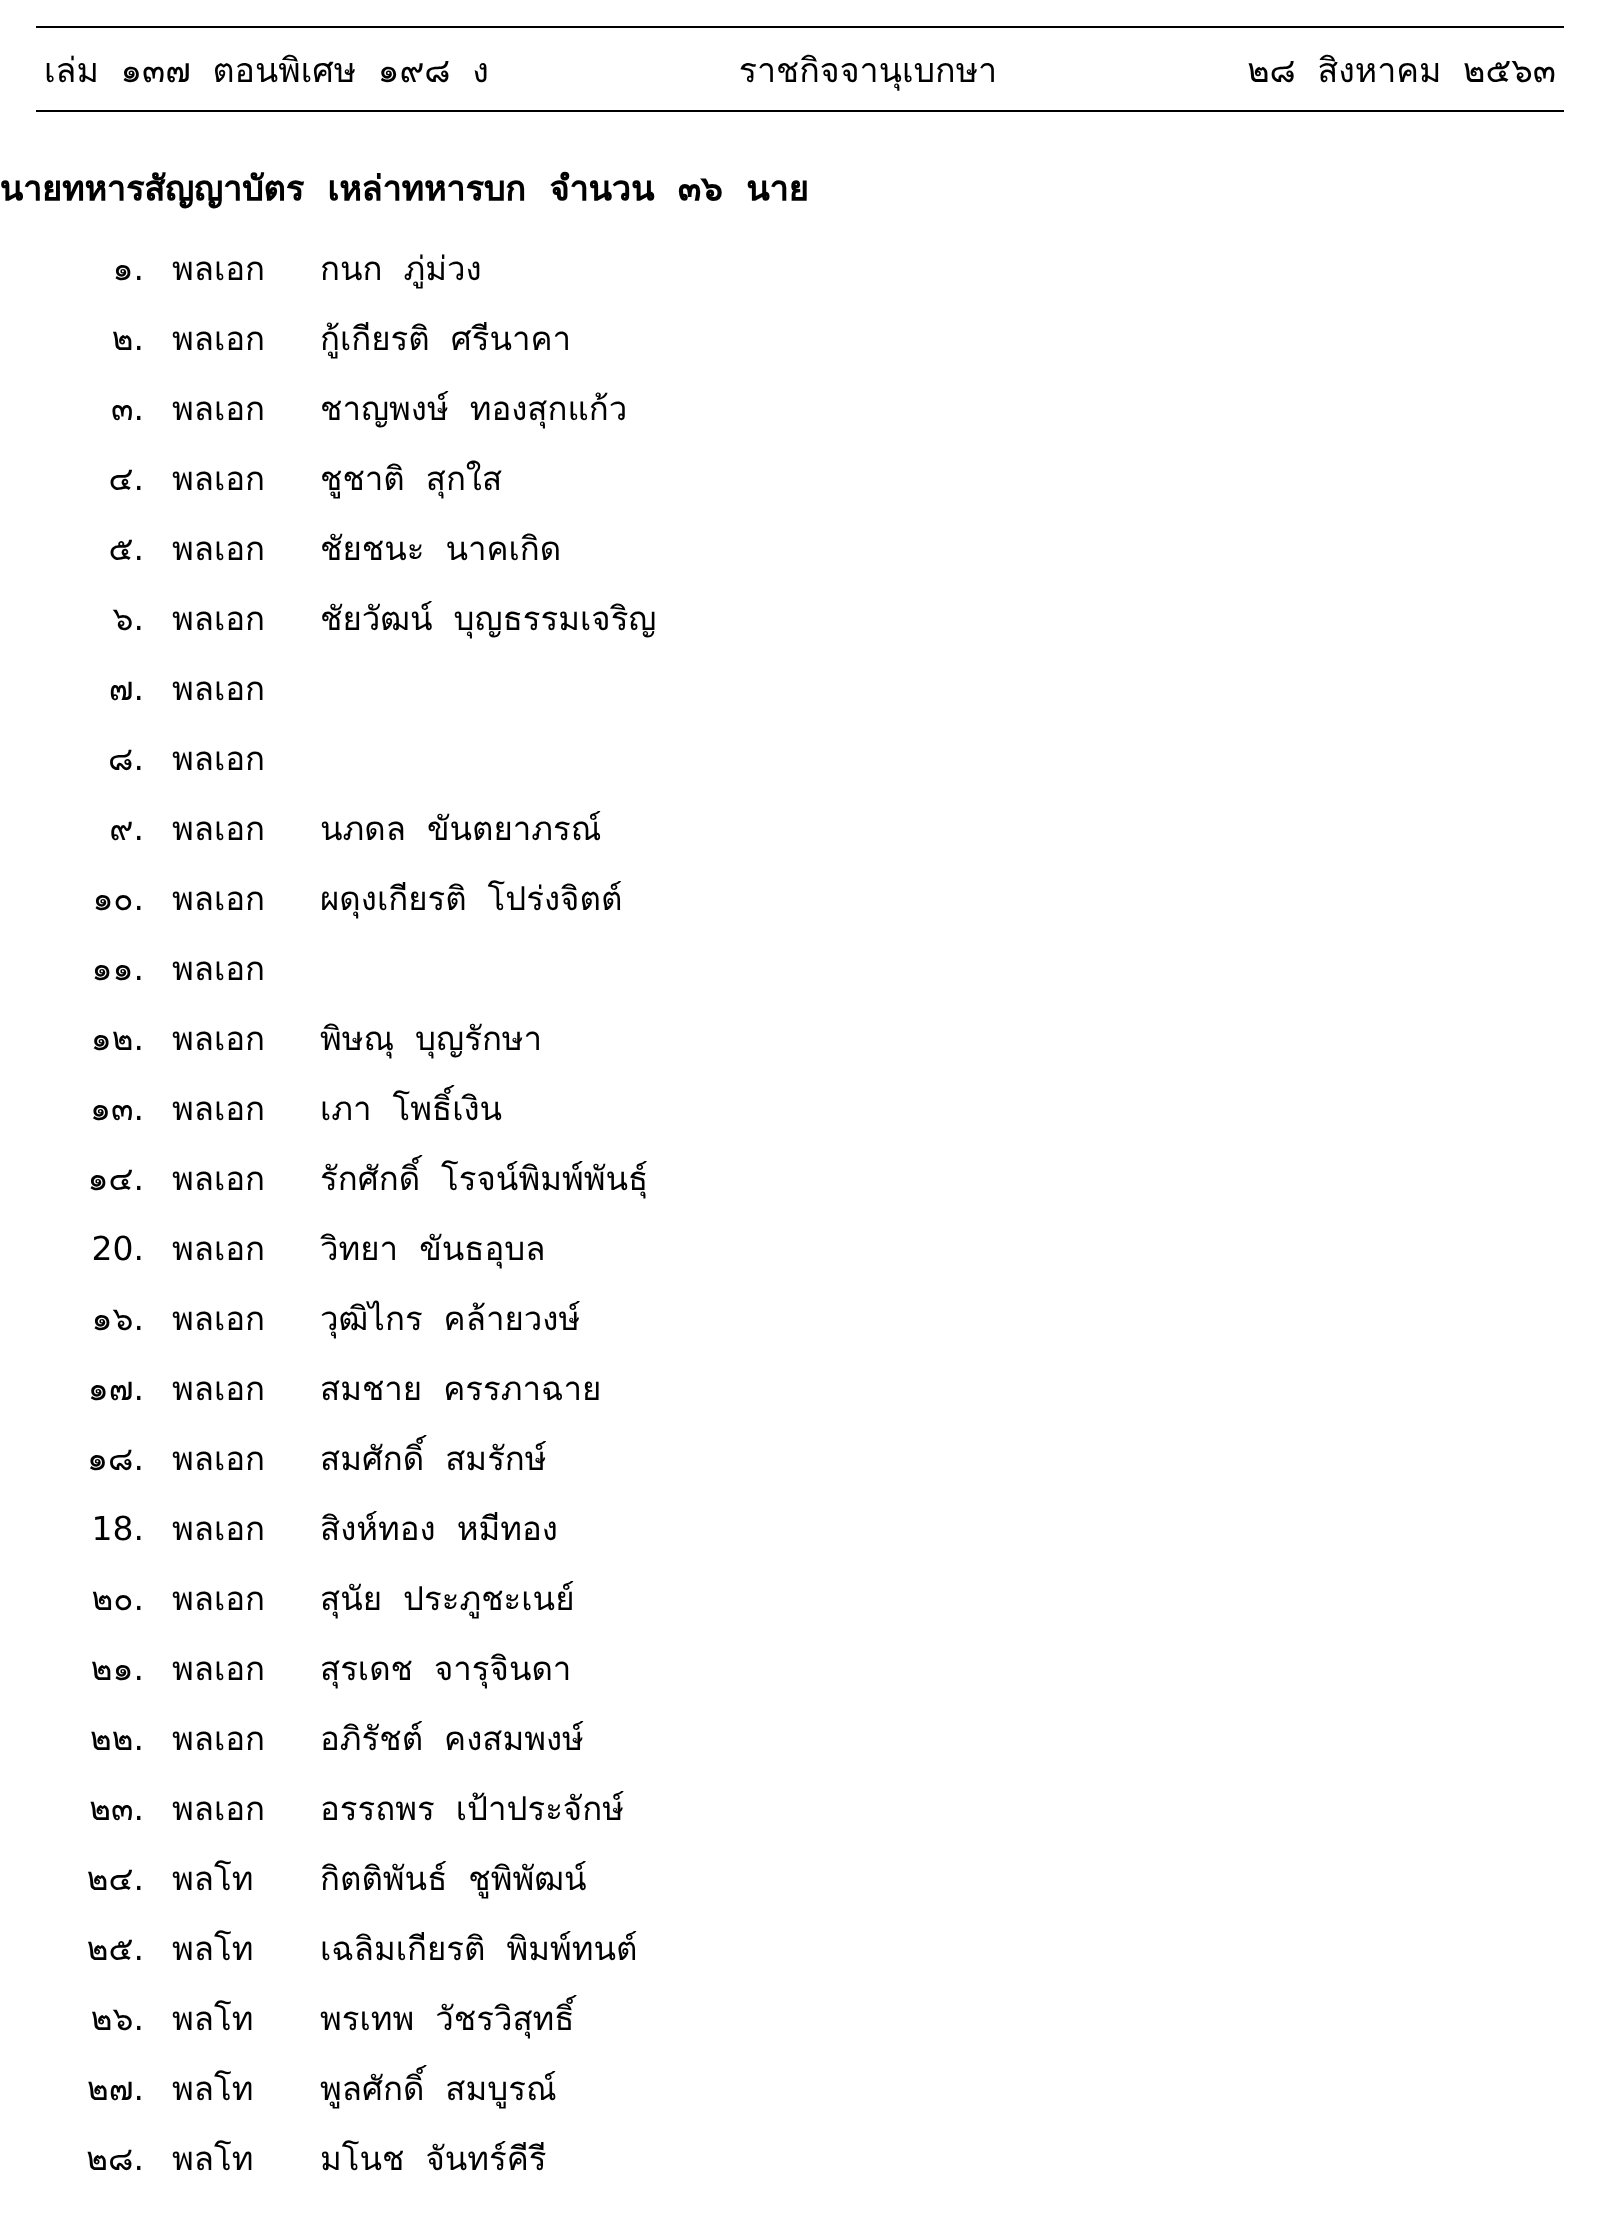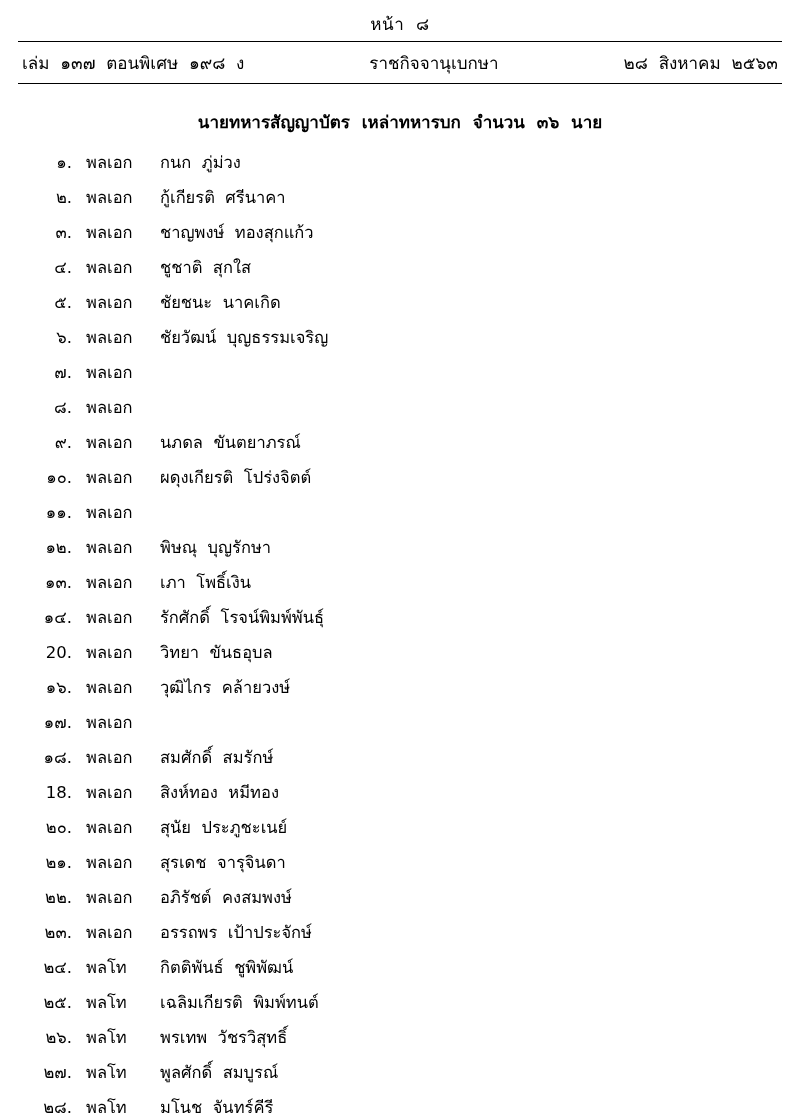--- a/index.html
+++ b/index.html
@@ -55,21 +55,21 @@
     flex: 1 1 auto;
     text-align: center;
     white-space: pre;
   }
   .header-right {
     flex: 0 0 auto;
     white-space: pre;
   }
   
   .doc-title {
-    text-align: center;
+    text-align: left;
     font-size: 17px;
     font-weight: bold;
     margin: 24px 0 10px 0;
     white-space: pre;
   }
   
   .name-list {
     margin: 0;
     padding: 0;
     list-style: none;
@@ -95,21 +95,20 @@
   .row-name {
     white-space: pre;
   }
 </style>
 </head>
 <body>
 
 <div class="page">
 
   <div class="header">
-    <div class="header-page-no">หน้า  ๘</div>
     <hr class="header-rule-top">
     <div class="header-line">
       <span class="header-left">เล่ม  ๑๓๗  ตอนพิเศษ  ๑๙๘  ง</span>
       <span class="header-center">ราชกิจจานุเบกษา</span>
       <span class="header-right">๒๘  สิงหาคม  ๒๕๖๓</span>
     </div>
     <hr class="header-rule-bottom">
   </div>
 
   <div class="doc-title">นายทหารสัญญาบัตร  เหล่าทหารบก  จำนวน  ๓๖  นาย</div>
@@ -188,20 +187,21 @@
       <span class="row-name">วิทยา  ขันธอุบล</span>
     </li>
     <li class="name-row">
       <span class="row-num">๑๖.</span>
       <span class="row-rank">พลเอก</span>
       <span class="row-name">วุฒิไกร  คล้ายวงษ์</span>
     </li>
     <li class="name-row">
       <span class="row-num">๑๗.</span>
       <span class="row-rank">พลเอก</span>
+      <span class="row-name">สมชาย  ครรภาฉาย</span>
     </li>
     <li class="name-row">
       <span class="row-num">๑๘.</span>
       <span class="row-rank">พลเอก</span>
       <span class="row-name">สมศักดิ์  สมรักษ์</span>
     </li>
     <li class="name-row">
       <span class="row-num">18.</span>
       <span class="row-rank">พลเอก</span>
       <span class="row-name">สิงห์ทอง  หมีทอง</span>

